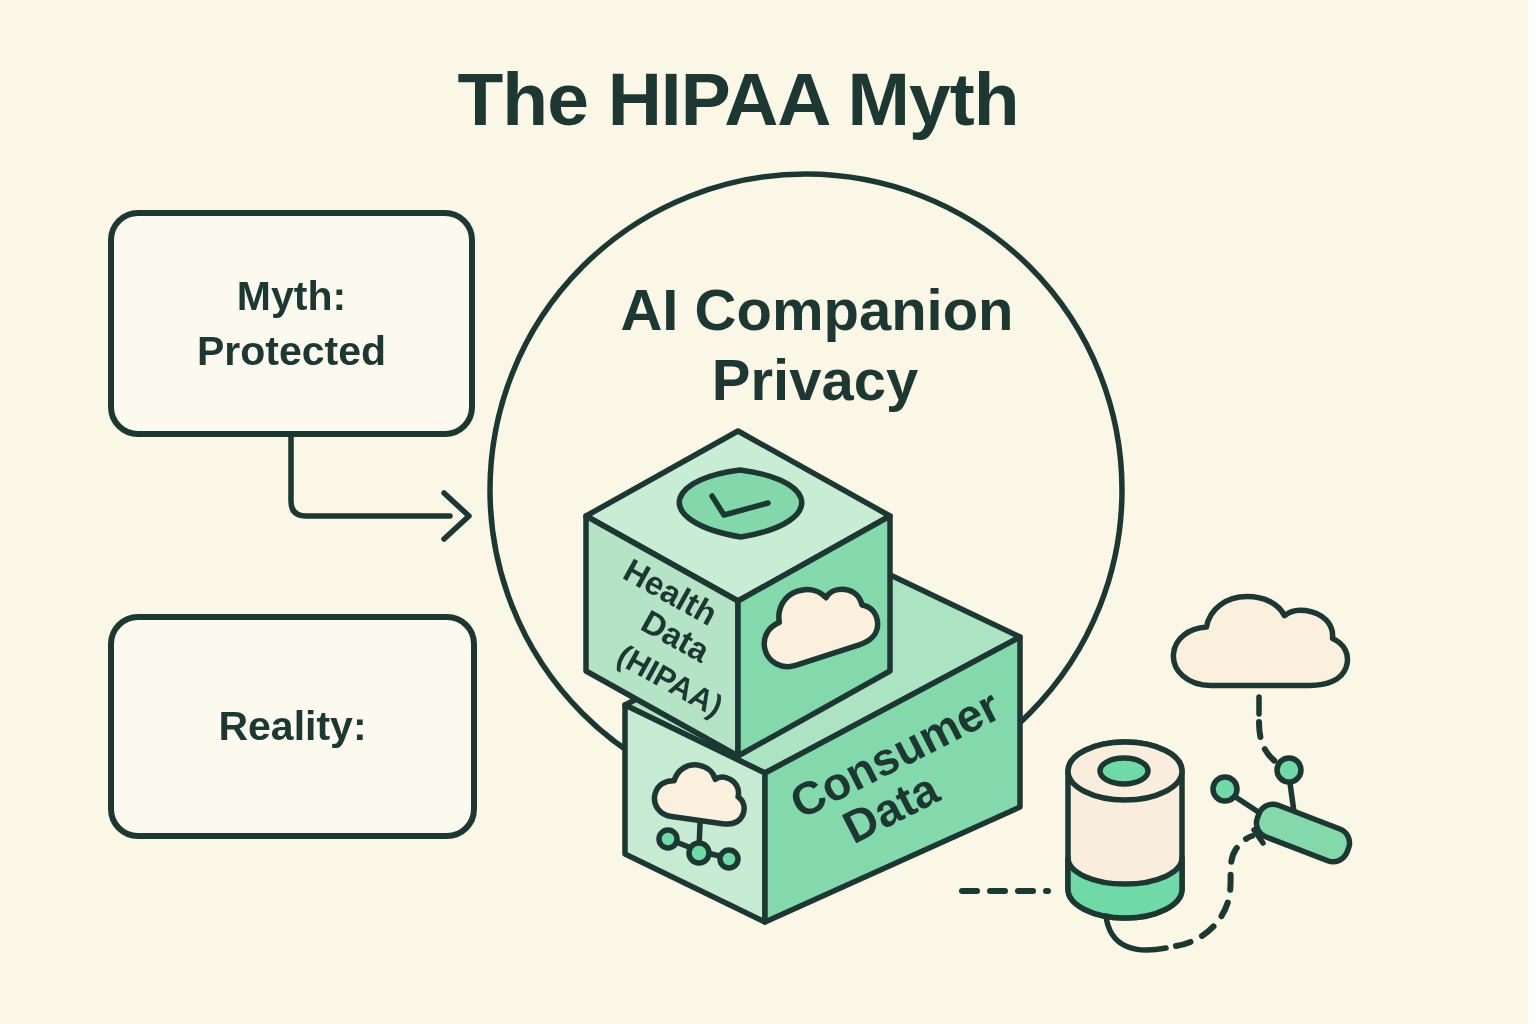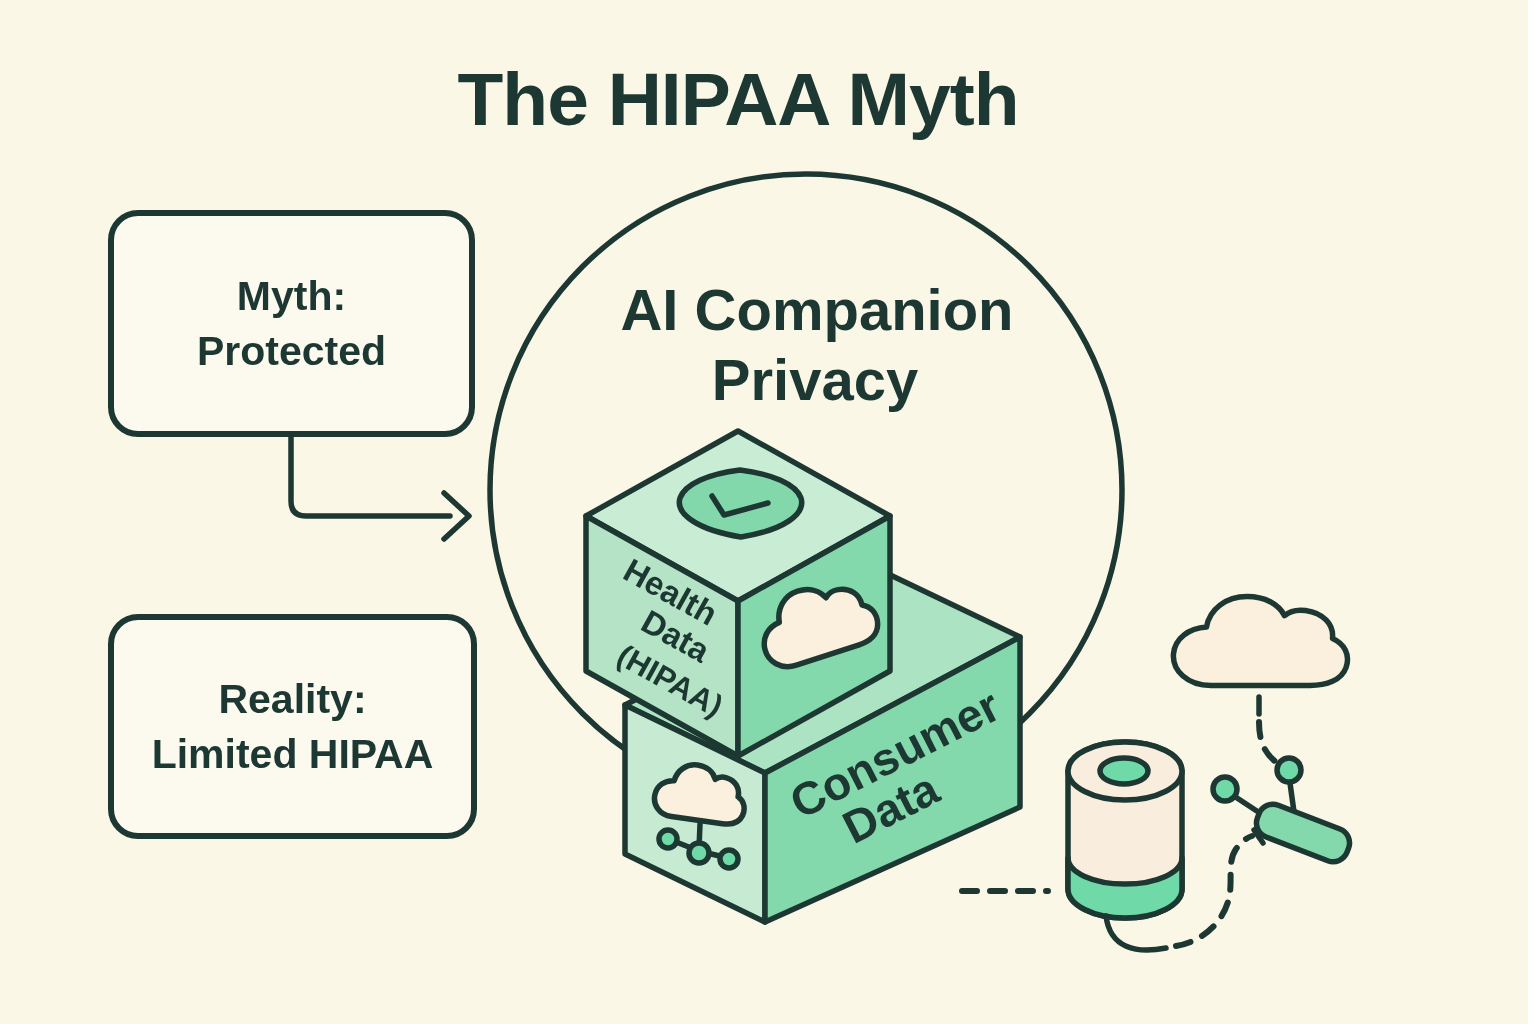--- a/index.html
+++ b/index.html
@@ -54,21 +54,20 @@
 
   <div class="page-title">The HIPAA Myth</div>
 
   <div class="callout callout-myth">
     <div>Myth:</div>
     <div>Protected</div>
   </div>
 
   <div class="callout callout-reality">
     <div>Reality:</div>
-    <div>Limited HIPAA</div>
   </div>
 
   <svg width="1536" height="1024" viewBox="0 0 1536 1024" style="position:absolute;left:0;top:0;">
 
     <defs>
       <path id="cloud-shape" vector-effect="non-scaling-stroke" d="M 28 78 C 12 78 2 66 3 53 C 4 41 13 33 25 32 C 27 18 38 8 52 8
                C 64 8 73 14 77 23 C 80 20 85 18 91 19 C 103 21 110 30 109 41
                C 117 45 121 54 118 64 C 115 74 105 78 94 78 Z"></path>
     </defs>
 

